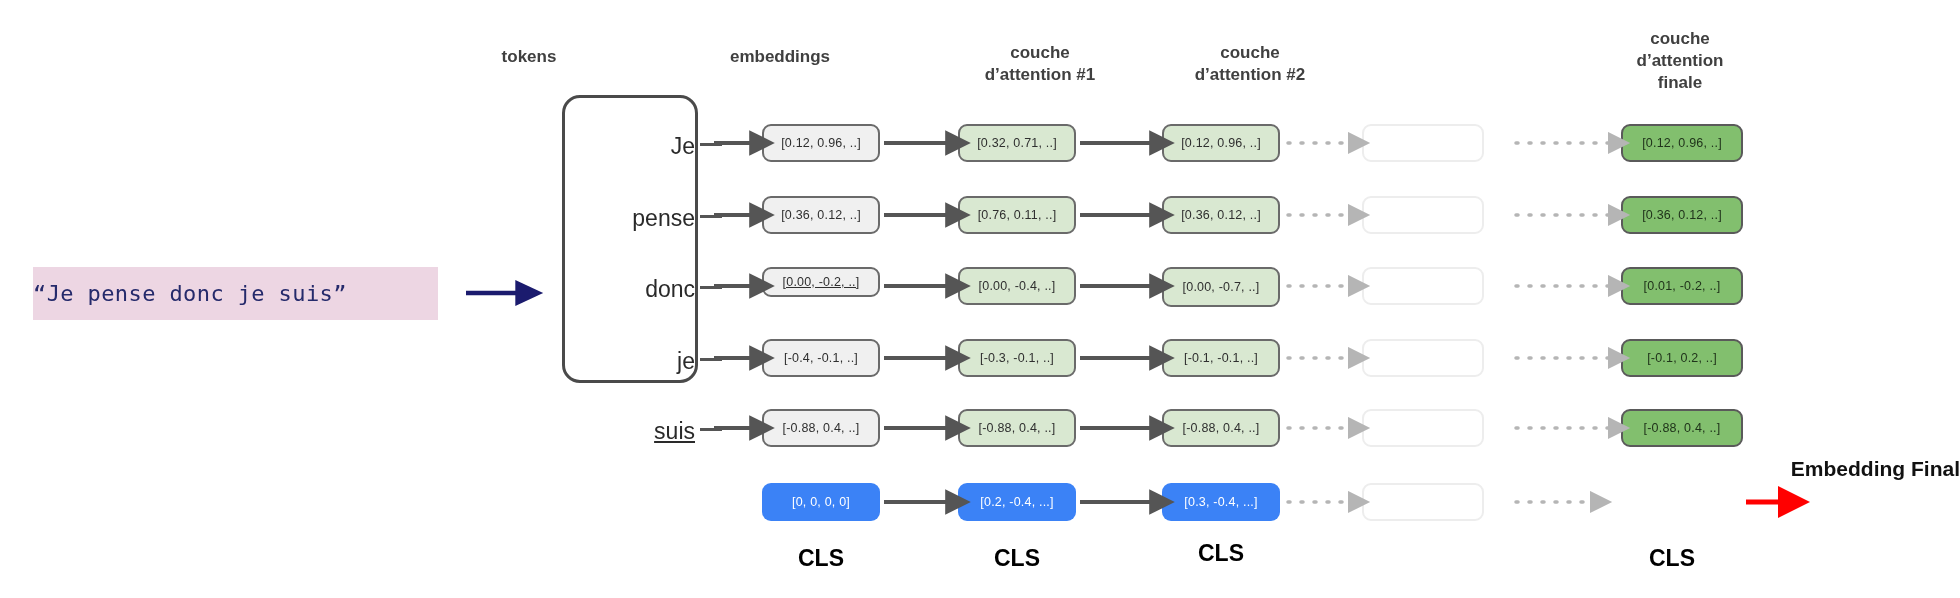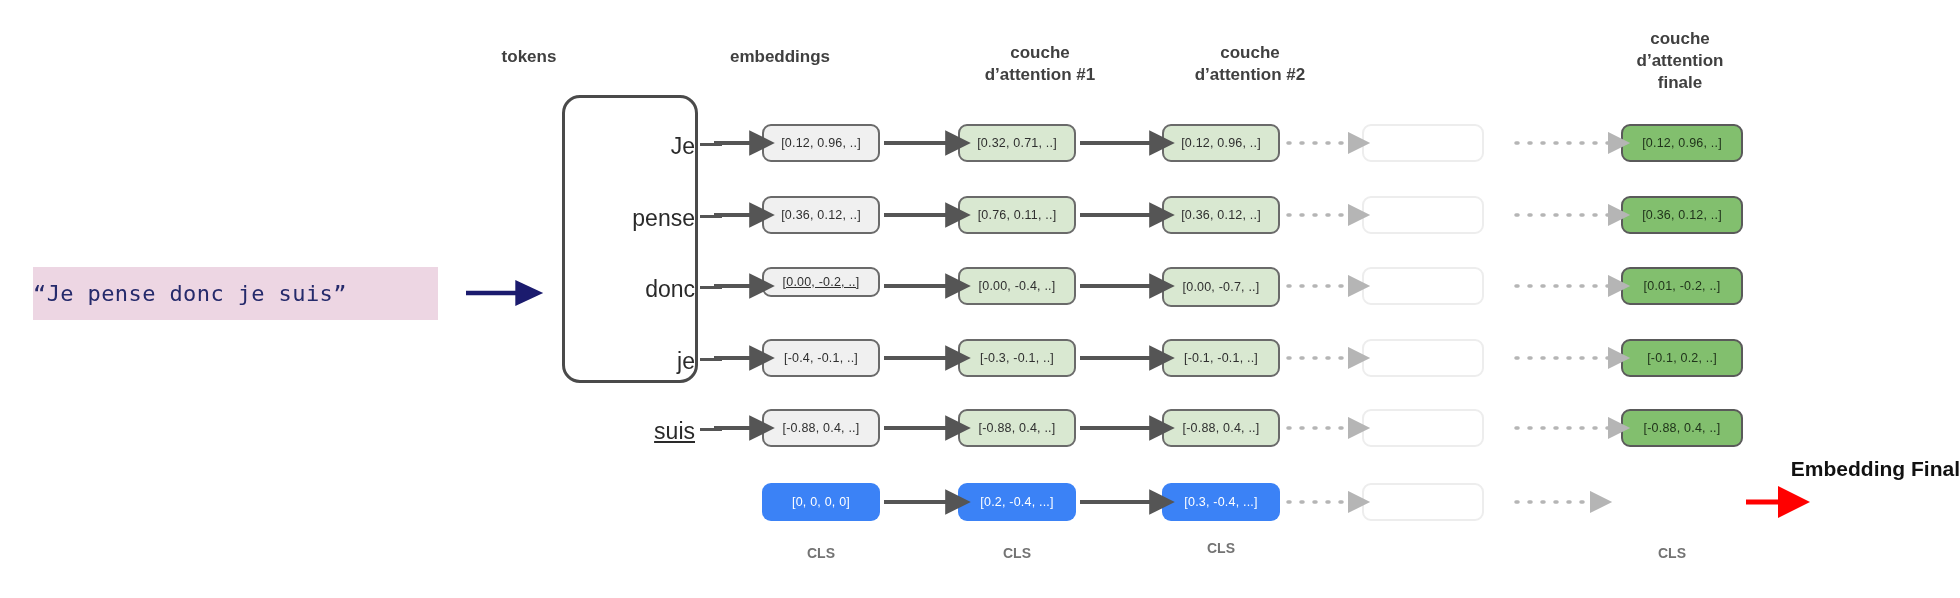--- a/index.html
+++ b/index.html
@@ -48,22 +48,22 @@
   .cell.lgreen {background:#d9e8d1;border:2.5px solid #6a6a6a;}
   .cell.dgreen {background:#82bf6e;border:2.5px solid #5a5a5a;color:#20341b;}
   .cell.empty  {background:#ffffff;border:2.5px solid #ededed;}
   .cell.purple {background:#3b82f6;border:none;color:#ffffff;}
   .cell.purple-hl{
     background:#9205ec;border:5px solid #ff0000;color:#ffffff;border-radius:11px;
   }
 
   
   .cls-label{
-    position:absolute;width:120px;text-align:center;font-size:14px;
-    font-weight:bold;color:#737373;
+    position:absolute;width:120px;text-align:center;font-size:23px;
+    font-weight:bold;color:#000000;
   }
 
   
   #final-label{
     position:absolute;left:1790px;top:456px;width:170px;text-align:right;
     font-size:21px;font-weight:bold;color:#111;line-height:1.25;
   }
 
   svg.ov{position:absolute;left:0;top:0;width:1960px;height:598px;
          pointer-events:none;overflow:visible;}

